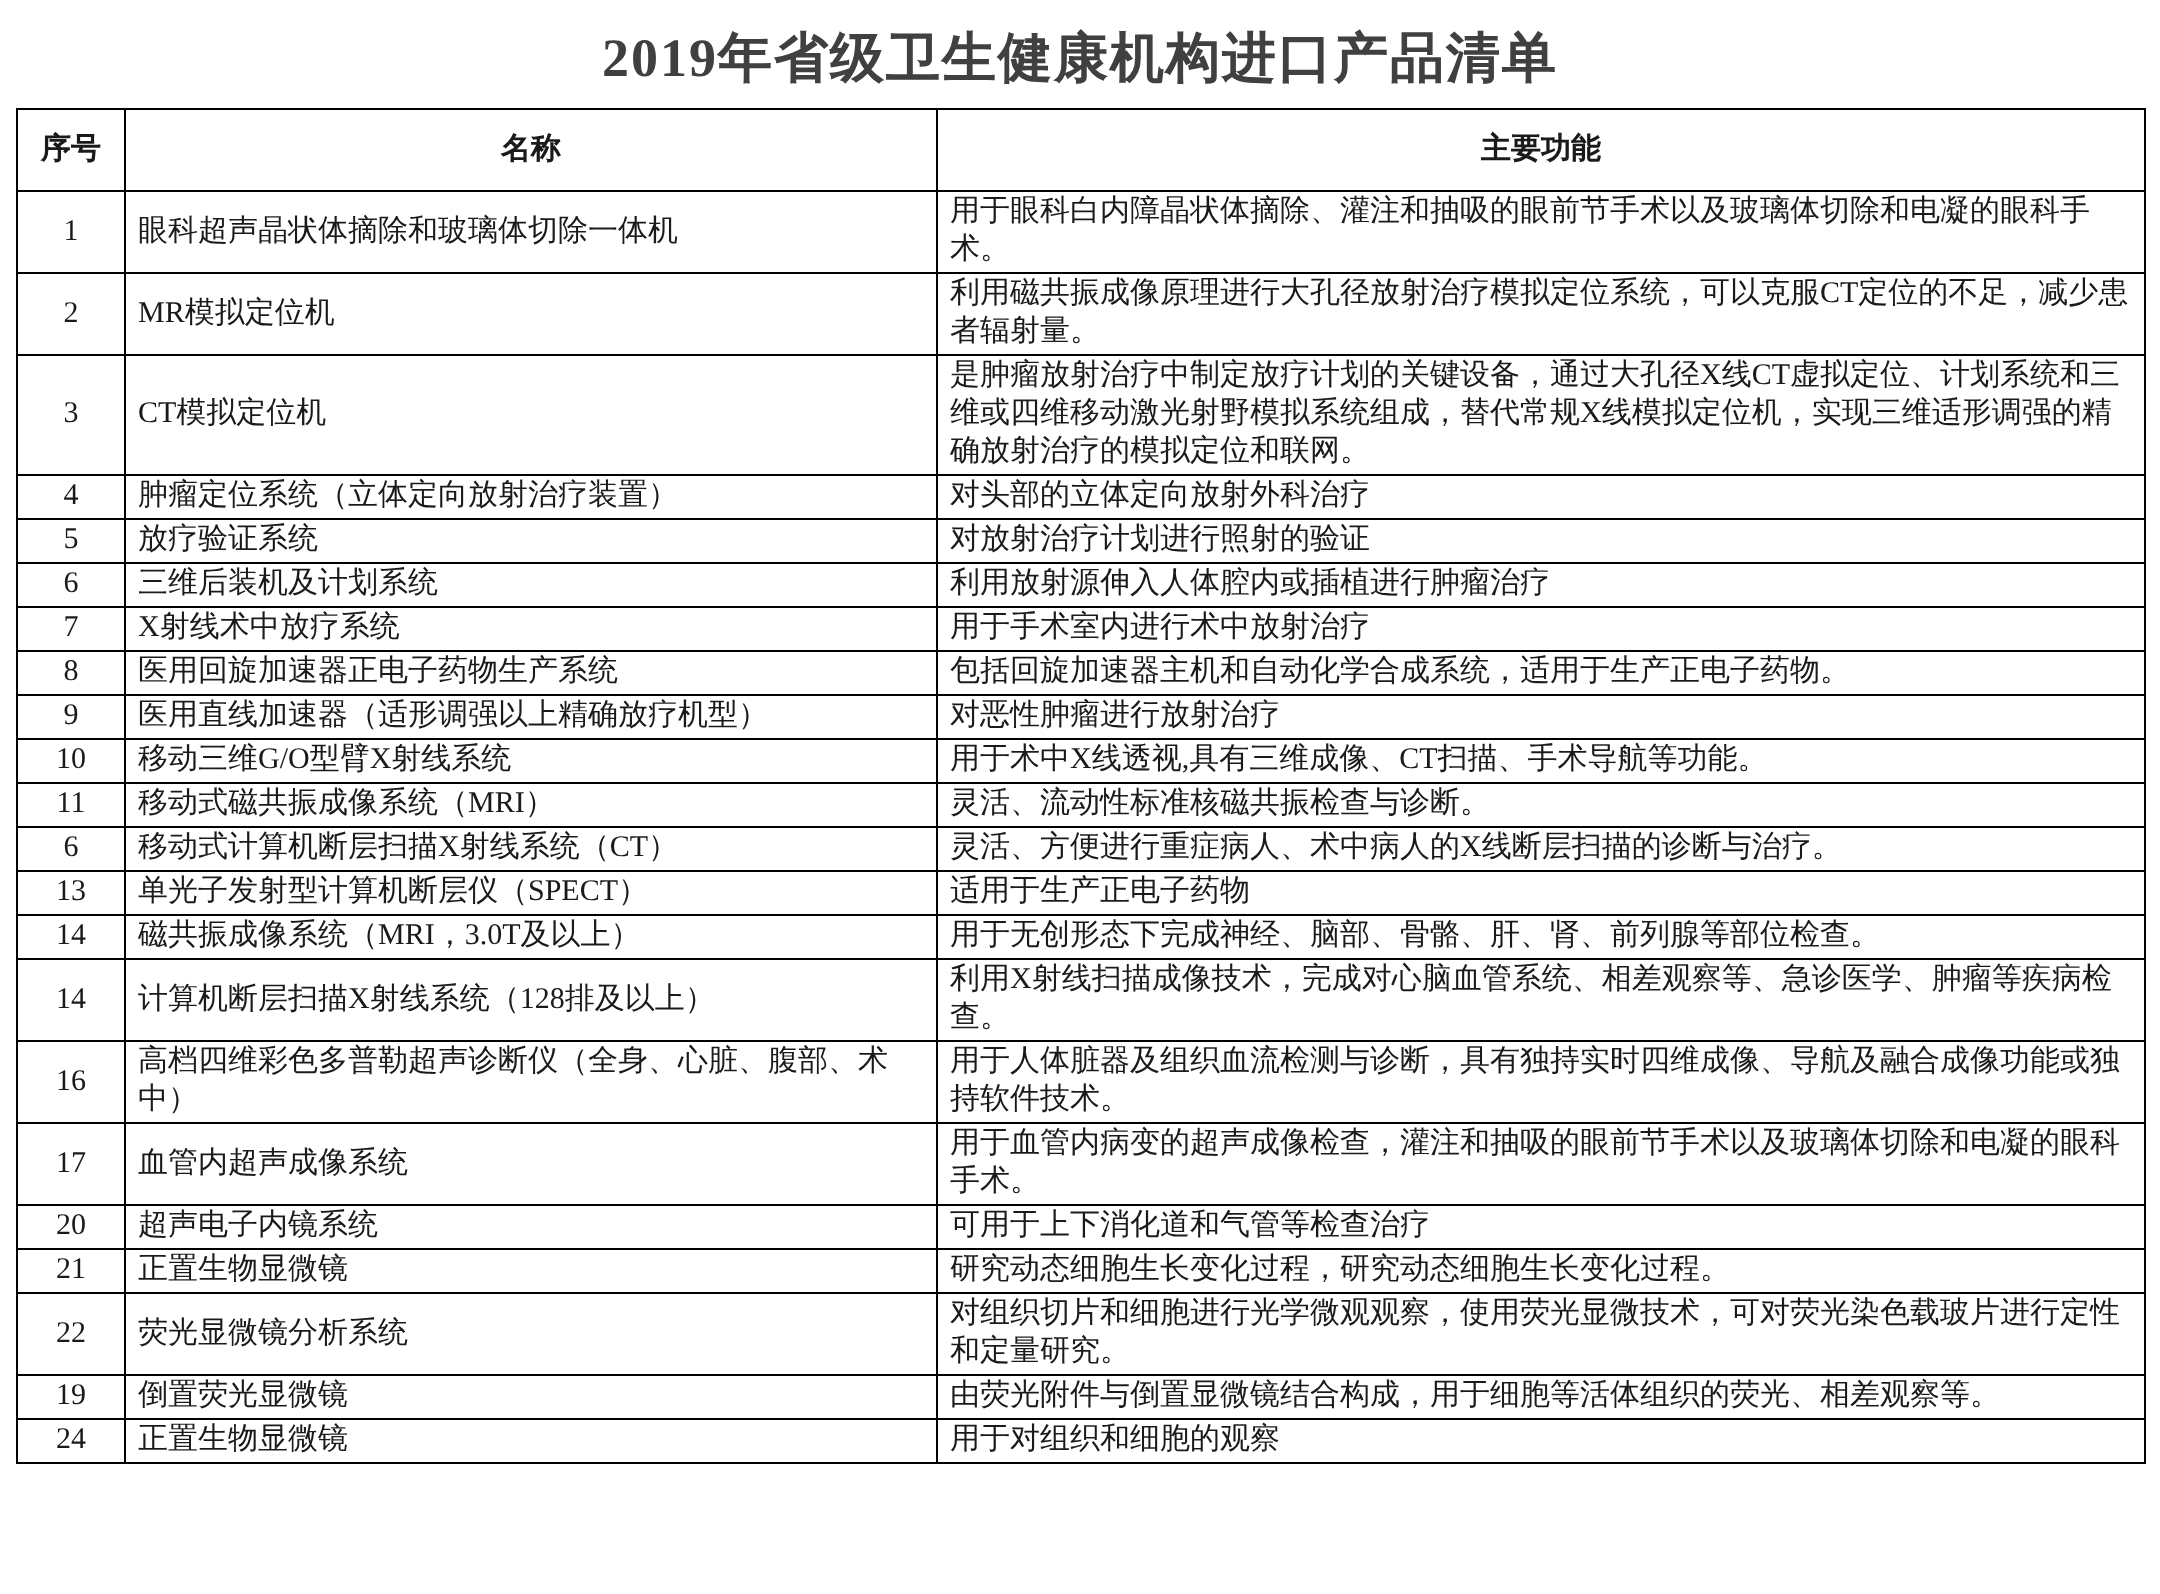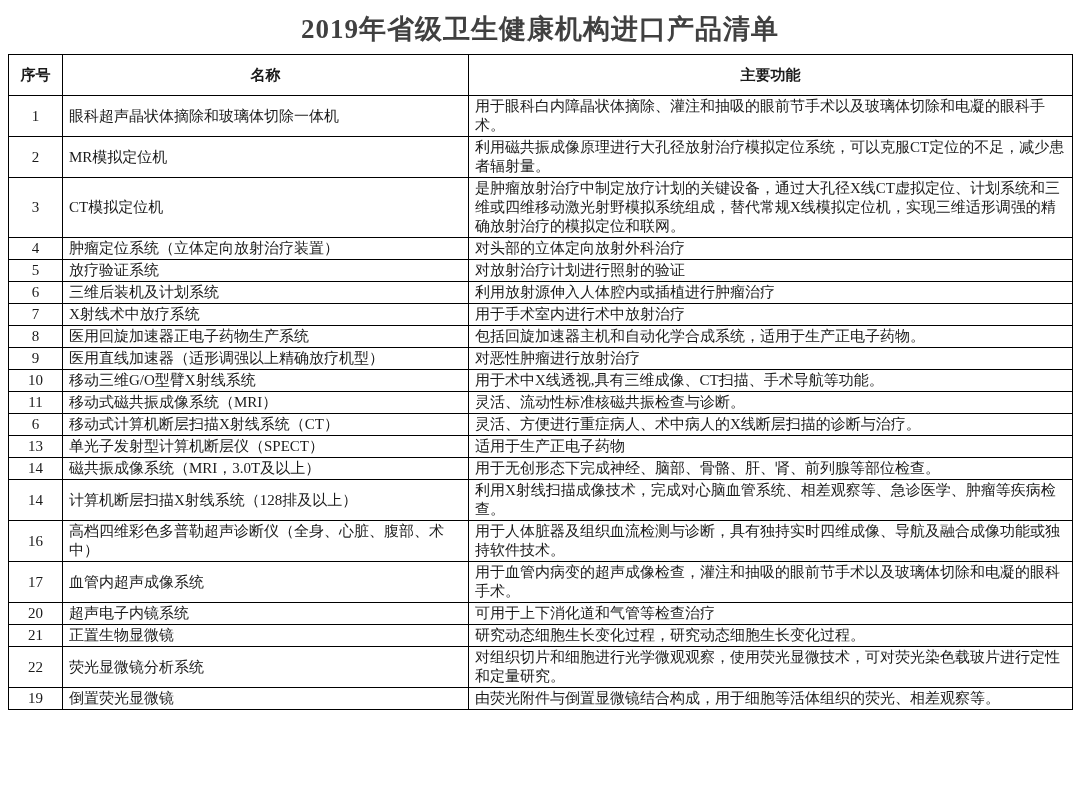--- a/index.html
+++ b/index.html
@@ -205,16 +205,21 @@
       <td class="cell-name">荧光显微镜分析系统</td>
       <td class="cell-func">对组织切片和细胞进行光学微观观察，使用荧光显微技术，可对荧光染色载玻片进行定性和定量研究。</td>
     </tr>
 
     <tr>
       <td class="cell-no">19</td>
       <td class="cell-name">倒置荧光显微镜</td>
       <td class="cell-func">由荧光附件与倒置显微镜结合构成，用于细胞等活体组织的荧光、相差观察等。</td>
     </tr>
 
+    <tr>
+      <td class="cell-no">24</td>
+      <td class="cell-name">正置生物显微镜</td>
+      <td class="cell-func">用于对组织和细胞的观察</td>
+    </tr>
   </tbody>
   </table>
 
 </div>
 
 </body></html>

